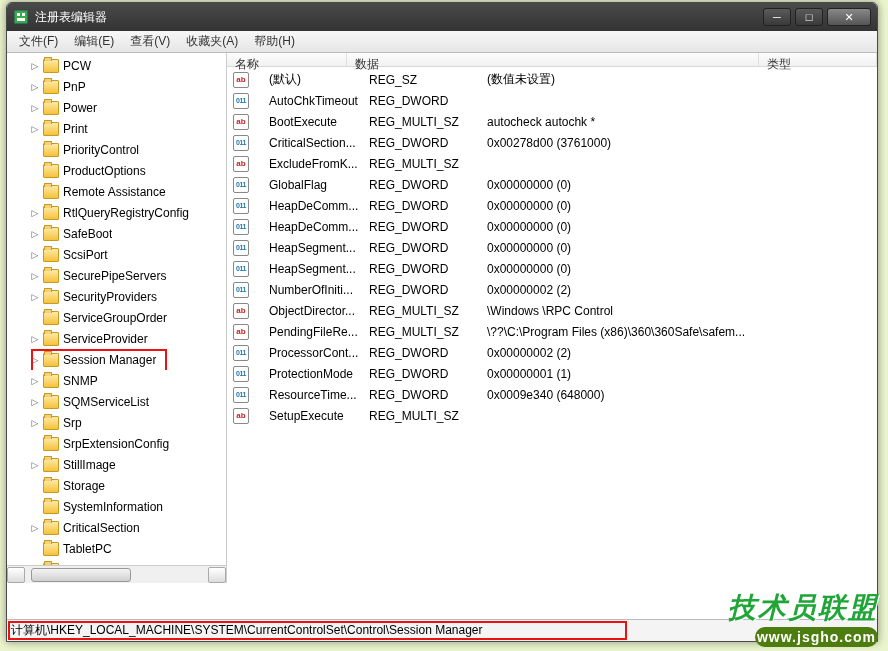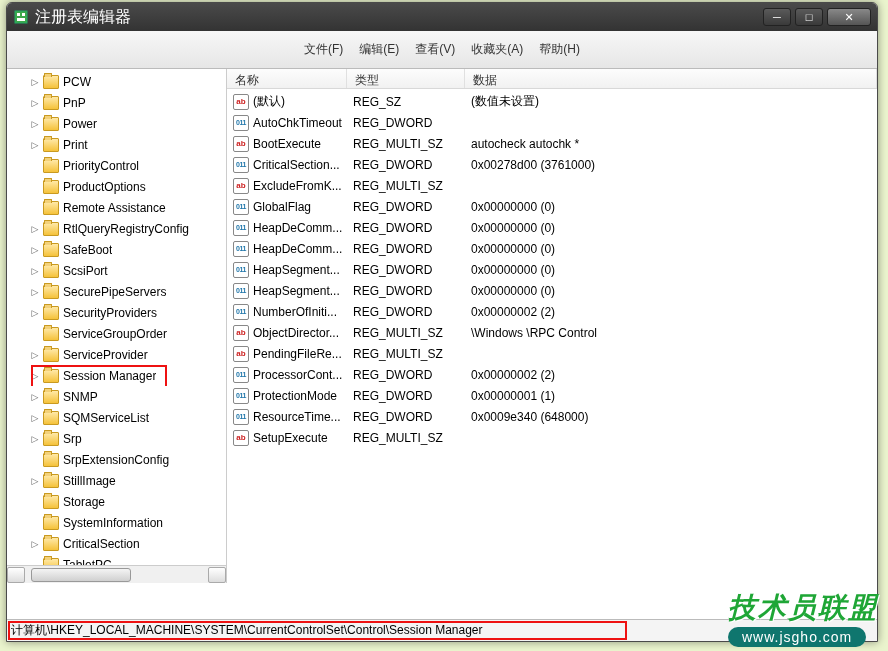--- a/index.html
+++ b/index.html
@@ -27,38 +27,37 @@
     background: linear-gradient(#4a4a4a, #333);
     color: #fff;
     display: flex; align-items: center;
     padding: 0 6px;
   }
   .titlebar .icon {
     width: 16px; height: 16px;
     display: inline-flex;
     margin-right: 6px;
   }
-  .titlebar .title { flex: 1; font-size: 16px; }
+  .titlebar .title { flex: 1; font-size: 12px; }
   .titlebar .winbtns { display: flex; gap: 4px; }
   .winbtn {
     width: 28px; height: 18px;
     border-radius: 3px;
     background: linear-gradient(#5a5a5a, #3a3a3a);
     border: 1px solid #222;
     display: flex; align-items: center; justify-content: center;
     color: #fff; font-size: 11px;
   }
   .winbtn.close { background: linear-gradient(#888, #555); width: 44px; }
   .menubar {
-    height: 38px;
+    height: 22px;
     background: linear-gradient(#f7f7f7, #e6e6e6);
     border-bottom: 1px solid #bbb;
     display: flex; align-items: center;
     padding: 0 4px;
-    justify-content: center;
   }
   .menubar .menuitem { padding: 2px 8px; color: #333; }
   .client {
     flex: 1; display: flex;
     background: #fff;
     min-height: 0;
   }
   .treepane {
     width: 220px;
     border-right: 1px solid #ccc;
@@ -121,21 +120,21 @@
   }
   .hscroll .btn { width: 18px; height: 16px; border: 1px solid #aaa; background: linear-gradient(#fff,#ddd); border-radius: 2px; }
   .hscroll .track { flex: 1; height: 16px; position: relative; }
   .hscroll .thumb { position: absolute; left: 6px; width: 100px; height: 14px; top: 1px;
     background: linear-gradient(#f4f4f4,#d0d0d0); border: 1px solid #999; border-radius: 3px; }
   .listpane {
     flex: 1; display: flex; flex-direction: column;
     min-height: 0;
   }
   .listheader {
-    height: 20px;
+    height: 14px;
     display: flex;
     border-bottom: 1px solid #d8d8d8;
   }
   .listheader .col {
     padding: 3px 8px;
     color: #333;
     background: linear-gradient(#fdfdfd, #f1f1f1);
     border-right: 1px solid #e0e0e0;
     font-size: 12px;
   }
@@ -157,21 +156,21 @@
     border: 1px solid #888;
     border-radius: 2px;
     background: #fff;
     display: inline-flex; align-items: center; justify-content: center;
     font-size: 8px; font-weight: bold;
   }
   .valicon.sz { color: #c22; }
   .valicon.sz::after { content: "ab"; }
   .valicon.dw { color: #27a; }
   .valicon.dw::after { content: "011"; letter-spacing: -0.5px; font-size:7px; }
-  .list-row .c-name { width: 100px; overflow: hidden; text-overflow: ellipsis; white-space: nowrap; }
+  .list-row .c-name { width: 100px; overflow: hidden; text-overflow: ellipsis; white-space: nowrap; margin-left: 16px; }
   .list-row .c-type { width: 118px; overflow: hidden; text-overflow: ellipsis; white-space: nowrap; }
   .list-row .c-data { flex: 1; overflow: hidden; text-overflow: ellipsis; white-space: nowrap; padding-right: 8px; }
   .statusbar {
     height: 22px;
     border-top: 1px solid #bbb;
     background: #f4f4f4;
     display: flex; align-items: center;
     padding: 0 4px;
     position: relative;
     margin-top: 36px;
@@ -183,25 +182,25 @@
     content: "";
     position: absolute;
     left: 1px; right: 250px;
     top: 1px; bottom: 1px;
     border: 2px solid #e11;
     pointer-events: none;
   }
   .watermark {
     position: absolute;
     right: 10px; bottom: 4px;
-    text-align: left;
+    text-align: right;
     pointer-events: none;
   }
   .watermark .cn { font-size: 28px; font-weight: bold; color: #1fa636; letter-spacing: 2px; font-style: italic; text-shadow: 1px 1px #fff; }
-  .watermark .url { background: #0f766e; color: #fff; font-size: 14px; padding: 2px 14px; border-radius: 10px; display: inline-block; font-weight: normal; letter-spacing: 1px; }
+  .watermark .url { background: #4d7c0f; color: #fff; font-size: 14px; padding: 2px 2px; border-radius: 10px; display: inline-block; font-weight: bold; letter-spacing: 1px; }
 </style>
 </head>
 <body>
 
 <div class="window">
 
   <div class="titlebar">
     <span class="icon">
       <svg viewBox="0 0 16 16">
           <rect x="2" y="2" width="12" height="12" fill="#3da84a" stroke="#2a6"></rect>
@@ -366,22 +365,22 @@
         <div class="track">
           <div class="thumb"></div>
         </div>
         <div class="btn"></div>
       </div>
     </div>
 
     <div class="listpane">
       <div class="listheader">
         <div class="col col-name">名称</div>
+        <div class="col col-data">数据</div>
         <div class="col col-type">类型</div>
-        <div class="col col-data">数据</div>
       </div>
       <div class="listbody" id="listbody">
           <div class="list-row">
             <span class="valicon sz"></span>
             <span class="c-name">(默认)</span>
             <span class="c-type">REG_SZ</span>
             <span class="c-data">(数值未设置)</span>
           </div>
           <div class="list-row">
             <span class="valicon dw"></span>
@@ -445,20 +444,21 @@
           <div class="list-row">
             <span class="valicon sz"></span>
             <span class="c-name">ObjectDirector...</span>
             <span class="c-type">REG_MULTI_SZ</span>
             <span class="c-data">\Windows \RPC Control</span>
           </div>
           <div class="list-row">
             <span class="valicon sz"></span>
             <span class="c-name">PendingFileRe...</span>
             <span class="c-type">REG_MULTI_SZ</span>
+            <span class="c-data">\??\C:\Program Files (x86)\360\360Safe\safem...</span>
           </div>
           <div class="list-row">
             <span class="valicon dw"></span>
             <span class="c-name">ProcessorCont...</span>
             <span class="c-type">REG_DWORD</span>
             <span class="c-data">0x00000002 (2)</span>
           </div>
           <div class="list-row">
             <span class="valicon dw"></span>
             <span class="c-name">ProtectionMode</span>

